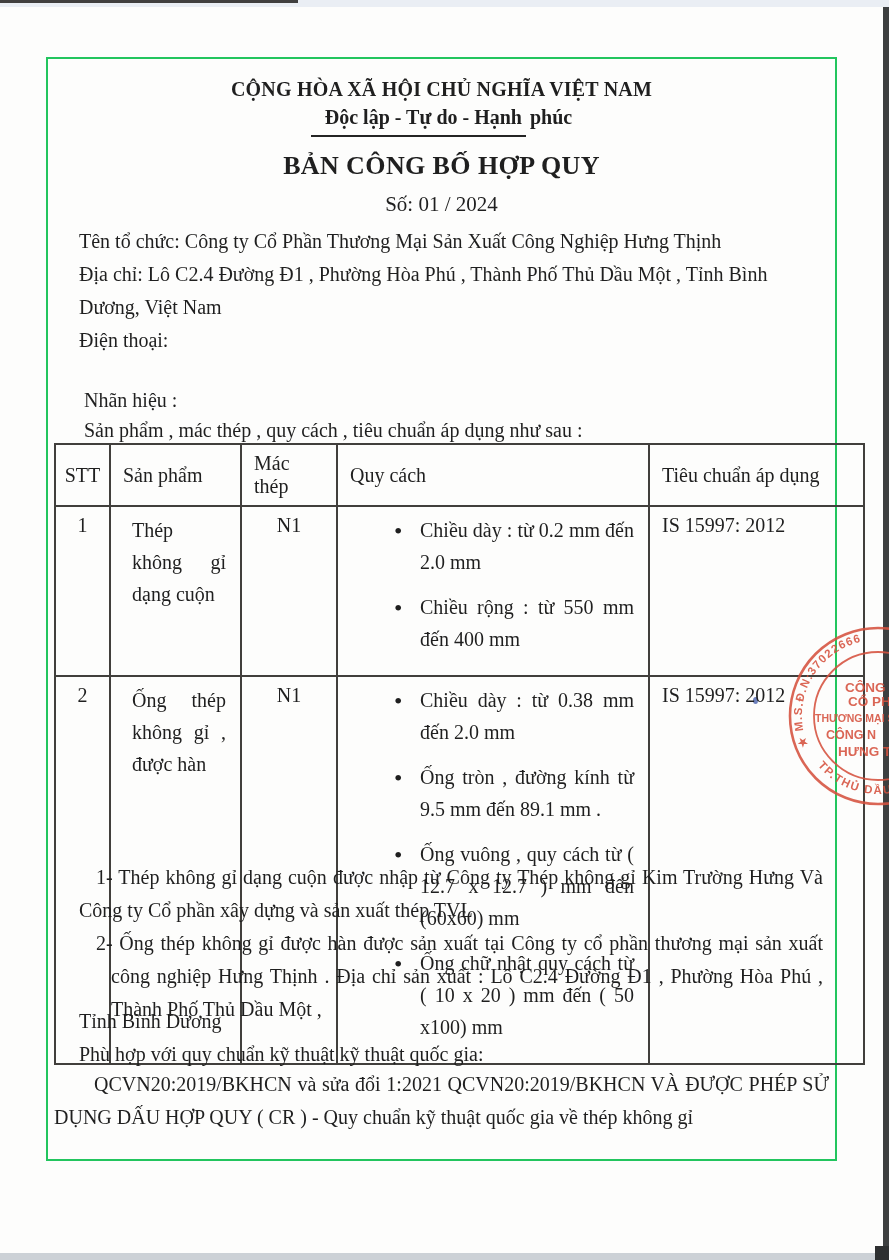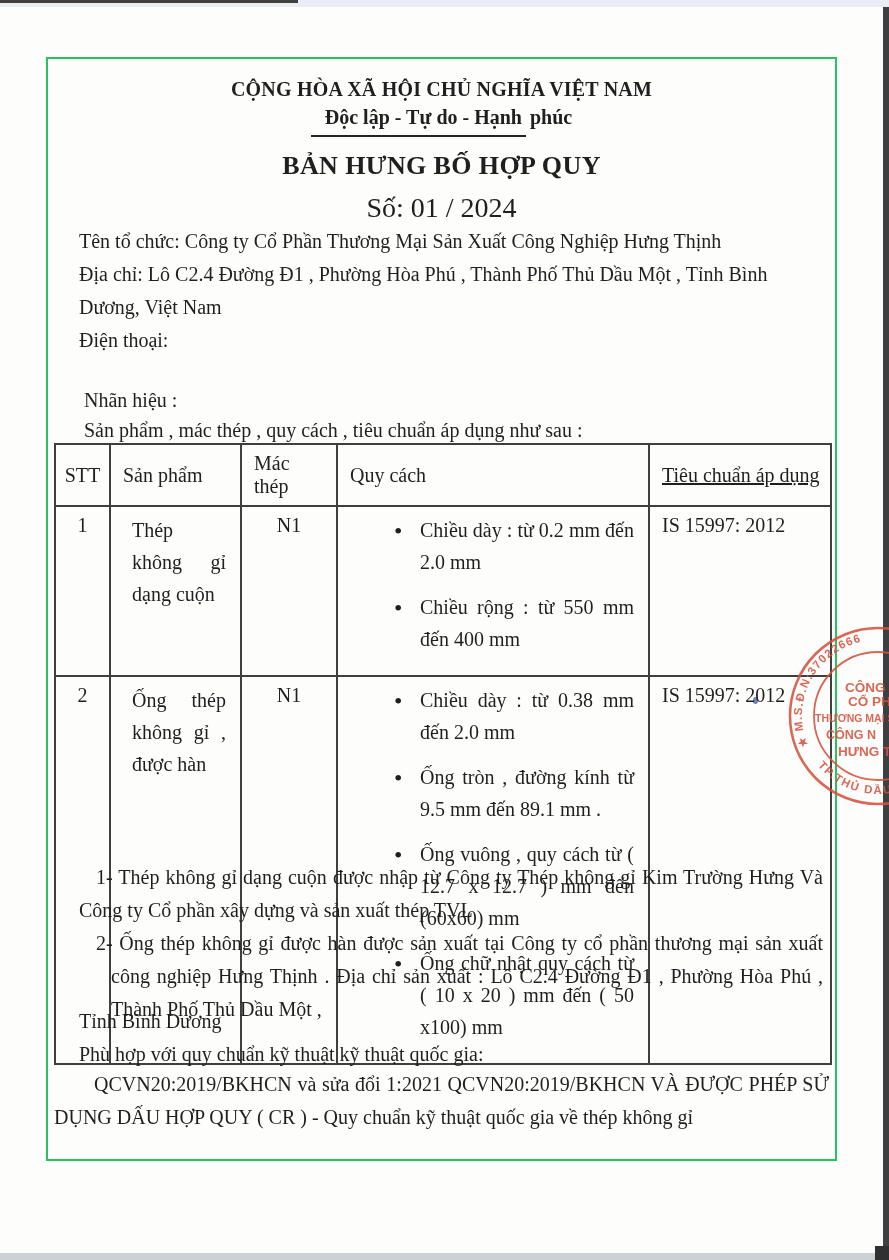--- a/index.html
+++ b/index.html
@@ -24,21 +24,21 @@
     border:2px solid #22c55e;box-sizing:border-box;background:transparent;
   }
   .abs{position:absolute;margin:0;}
   .ctr{left:0;right:0;text-align:center;}
 
   .nat-title{top:14px;font-size:21px;font-weight:bold;letter-spacing:.2px;}
   .motto{top:42px;font-size:20px;font-weight:bold;}
   .motto .u{display:inline-block;border-bottom:2px solid #242424;padding:0 4px 1px 14px;}
   .motto .tail{padding-left:4px;}
   .doc-title{top:92px;font-size:26px;font-weight:bold;letter-spacing:.4px;}
-  .doc-number{top:133px;font-size:28px;}
+  .doc-number{top:133px;font-size:21px;}
 
   p.line{font-size:20px;line-height:1.64;}
   .org-line{top:166px;left:31px;right:10px;}
   .address-line{top:199px;left:31px;right:10px;}
   .phone-line{top:265px;left:31px;}
   .product-line{top:295px;left:36px;}
   .product-line b{font-weight:bold;}
   .brand-line{top:325px;left:36px;}
   .intro-line{top:355px;left:36px;}
 
@@ -79,37 +79,37 @@
 <div class="top-dark-bar"></div>
 <div class="right-strip"></div>
 <div class="bottom-strip"></div>
 <div class="corner-block"></div>
 <div class="ink-dot"></div>
 
 <div class="frame">
 
   <p class="abs ctr line nat-title">CỘNG HÒA XÃ HỘI CHỦ NGHĨA VIỆT NAM</p>
   <p class="abs ctr line motto"><span class="u">Độc lập - Tự do - Hạnh</span><span class="tail">phúc</span></p>
-  <p class="abs ctr doc-title">BẢN HƯNG BỐ HỢP QUY</p>
+  <p class="abs ctr doc-title">BẢN CÔNG BỐ HỢP QUY</p>
   <p class="abs ctr doc-number">Số: 01 / 2024</p>
 
   <p class="abs line org-line">Tên tổ chức: Công ty Cổ Phần Thương Mại Sản Xuất Công Nghiệp Hưng Thịnh</p>
   <p class="abs line address-line">Địa chỉ: Lô C2.4 Đường Đ1 , Phường Hòa Phú , Thành Phố Thủ Dầu Một , Tỉnh Bình Dương, Việt Nam</p>
   <p class="abs line phone-line">Điện thoại:</p>
   <p class="abs line brand-line">Nhãn hiệu :</p>
   <p class="abs line intro-line">Sản phẩm , mác thép , quy cách , tiêu chuẩn áp dụng như sau :</p>
 
   <table class="spec">
     <tbody>
         <tr>
       <th class="c" style="width:55px;">STT</th>
       <th style="width:131px;">Sản phẩm</th>
       <th style="width:96px;">Mác thép</th>
       <th style="width:312px;">Quy cách</th>
-      <th style="width:182px;text-decoration:underline;">Tiêu chuẩn áp dụng</th>
+      <th style="width:215px;">Tiêu chuẩn áp dụng</th>
     </tr>
     <tr class="r1">
       <td class="c">1</td>
       <td class="prod">Thép không gỉ dạng cuộn</td>
       <td class="c">N1</td>
       <td class="qc">
         <ul class="specs">
           <li>Chiều dày : từ 0.2 mm đến 2.0 mm</li>
           <li>Chiều rộng : từ 550 mm đến 400 mm</li>
         </ul>

